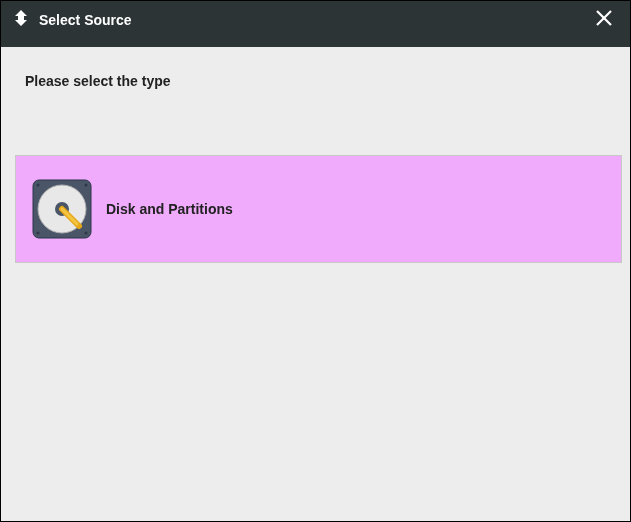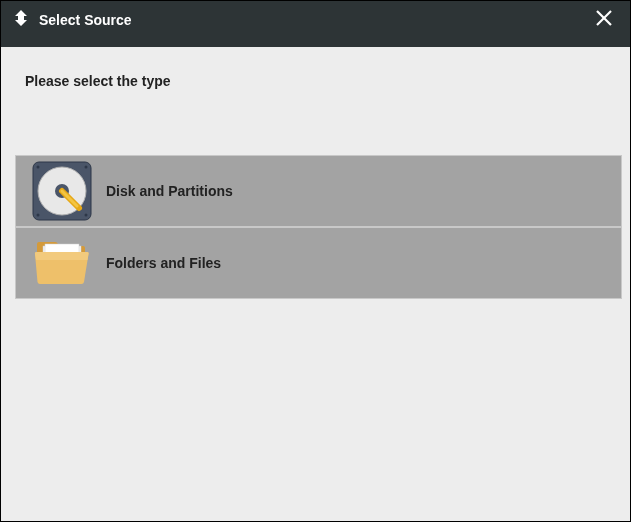--- a/index.html
+++ b/index.html
@@ -48,27 +48,28 @@
       padding: 26px 8px 14px 14px;
     }
     .prompt {
       font-size: 14px;
       font-weight: bold;
       color: #222;
       margin-left: 10px;
       margin-bottom: 66px;
     }
     .option-card {
-      background: #a3a3a3;
+      background: #f0abfc;
       border: 1px solid #c8c8c8;
       display: flex;
       align-items: center;
       padding: 14px 14px;
+      margin-bottom: 12px;
       cursor: pointer;
-      height: 72px;
+      height: 108px;
     }
     .option-card .icon-wrap {
       width: 64px;
       height: 64px;
       display: flex;
       align-items: center;
       justify-content: center;
       flex-shrink: 0;
     }
     .option-label {
@@ -117,25 +118,13 @@
         <path d="M31 31 L46 46" stroke="#f4c542" stroke-width="3" stroke-linecap="round"></path>
         <circle cx="7" cy="7" r="1.5" fill="#2d3748"></circle>
         <circle cx="55" cy="7" r="1.5" fill="#2d3748"></circle>
         <circle cx="7" cy="55" r="1.5" fill="#2d3748"></circle>
         <circle cx="55" cy="55" r="1.5" fill="#2d3748"></circle>
       </svg>
     </div>
     <span class="option-label">Disk and Partitions</span>
   </div>
 
-  <div class="option-card">
-    <div class="icon-wrap">
-      <svg width="62" height="62" viewBox="0 0 62 62">
-        <path d="M6 16 L6 12 Q6 10 8 10 L24 10 Q26 10 27 12 L28 14 L52 14 Q54 14 54 16 L54 20 L6 20 Z" fill="#d49a3a"></path>
-        <rect x="12" y="14" width="38" height="28" fill="#f5f5f5" stroke="#d0d0d0" stroke-width="0.5"></rect>
-        <rect x="14" y="12" width="34" height="28" fill="#fff" stroke="#d0d0d0" stroke-width="0.5"></rect>
-        <path d="M6 20 L56 20 Q58 20 57.5 22 L53 50 Q52.5 52 50.5 52 L9 52 Q7 52 6.5 50 L4 22 Q3.5 20 6 20 Z" fill="#eec06a"></path>
-        <path d="M6 20 L56 20 Q58 20 57.5 22 L56.5 28 L5 28 L4 22 Q3.5 20 6 20 Z" fill="#f2ca7d"></path>
-      </svg>
-    </div>
-    <span class="option-label">Folders and Files</span>
-  </div>
 </div>
 
 </body></html>

